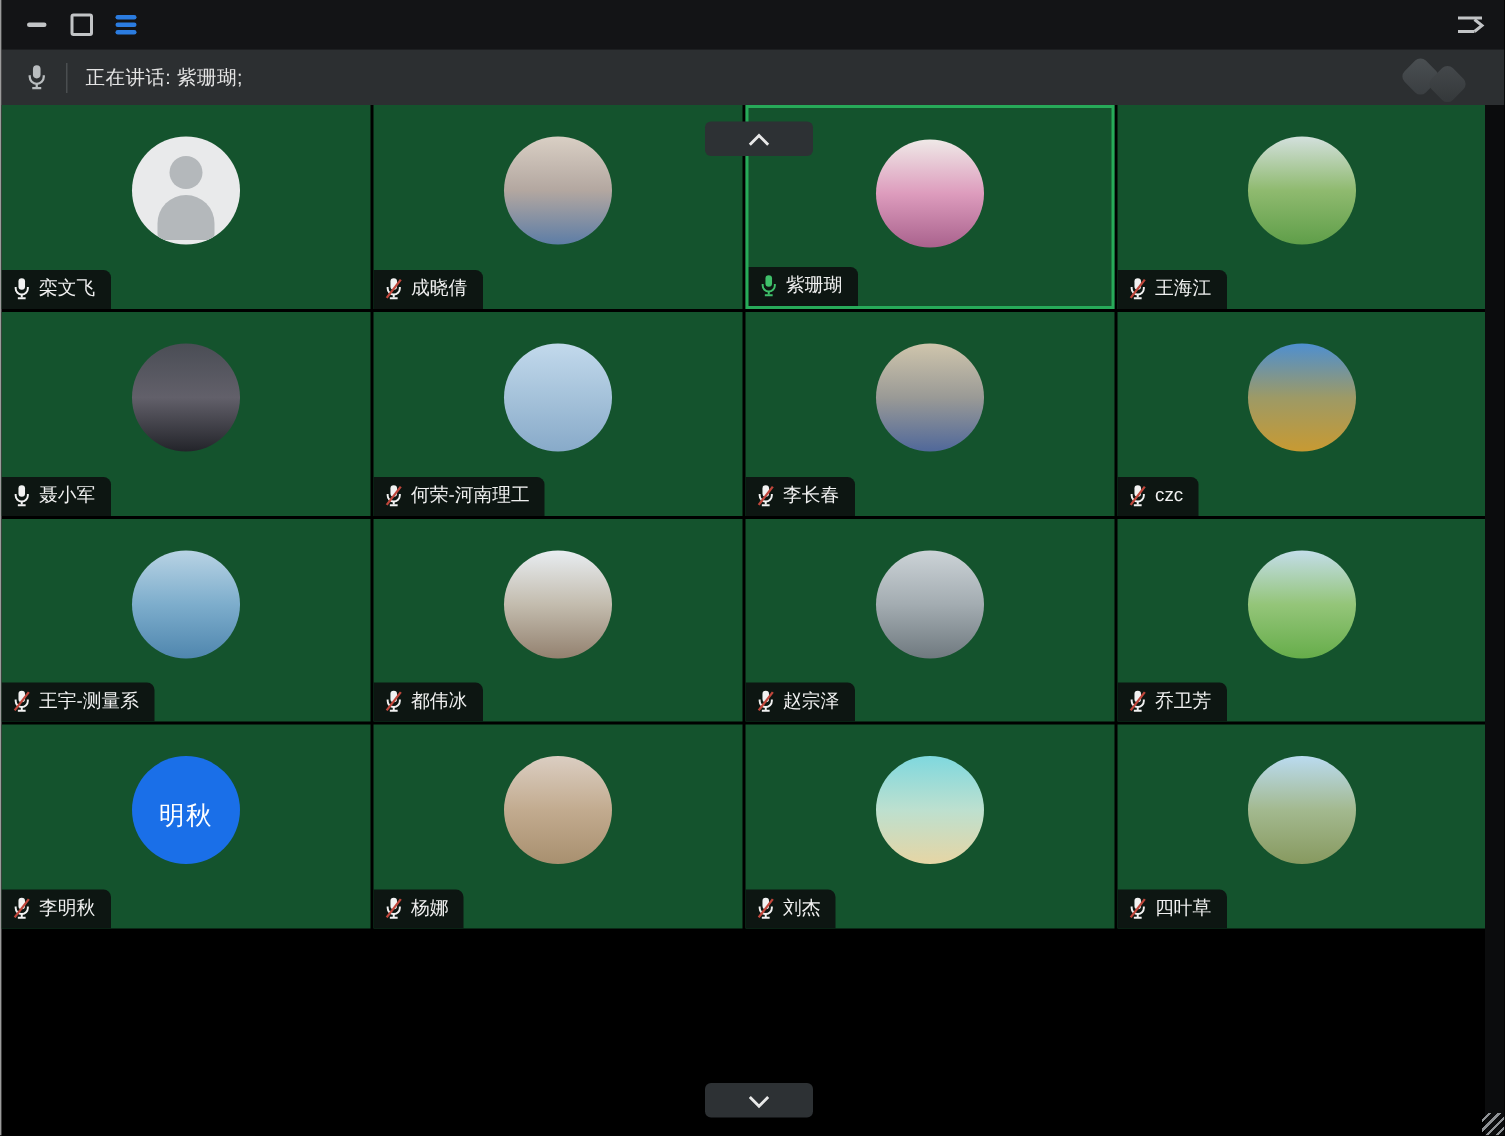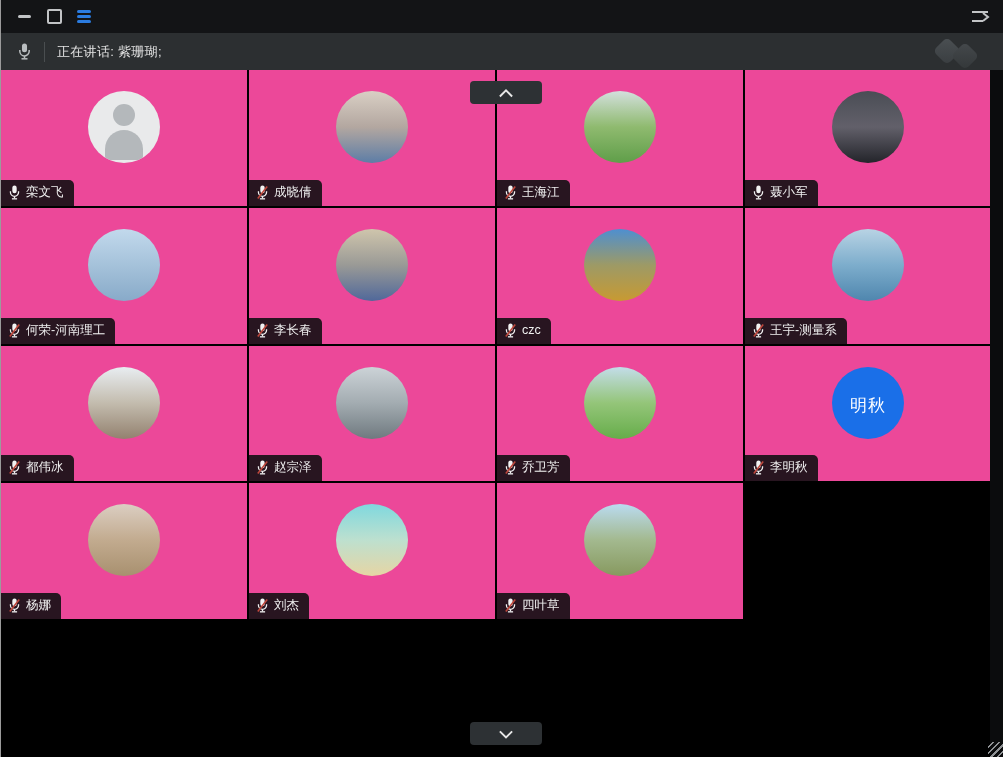--- a/index.html
+++ b/index.html
@@ -23,21 +23,21 @@
   .speaking-text{color:#e3e3e3;font-size:13px;letter-spacing:.3px;}
   .watermark{position:absolute;right:10px;top:4px;width:64px;height:32px;}
   .watermark i{position:absolute;width:20px;height:20px;border-radius:5px;transform:rotate(45deg);}
   .watermark i:first-child{left:8px;top:4px;background:linear-gradient(135deg,#4b5053,#393d40);}
   .watermark i:last-child{left:26px;top:9px;background:linear-gradient(135deg,#45494c,#333官739);background:linear-gradient(135deg,#45494c,#333739);}
 
   
   .main{position:absolute;top:70px;left:0;right:0;bottom:0;}
   .grid{position:absolute;left:0;top:0;width:990px;height:100%;display:grid;grid-template-columns:repeat(4,1fr);grid-template-rows:repeat(5,1fr);gap:2px;background:#000;}
   .right-strip{position:absolute;right:0;top:0;width:13px;height:100%;background:#0b0c0d;}
-  .tile{position:relative;background:#ec4899;overflow:hidden;box-sizing:border-box;cursor:pointer;}
+  .tile{position:relative;background:#14532d;overflow:hidden;box-sizing:border-box;cursor:pointer;}
   .tile.speaking{border:2px solid #27aa59;}
 
   .avatar{position:absolute;left:50%;top:21px;width:72px;height:72px;margin-left:-36px;border-radius:50%;overflow:hidden;background:#777;}
   .avatar-default{background:#e9eaeb;}
   .df-head{position:absolute;left:50%;top:13px;width:22px;height:22px;margin-left:-11px;border-radius:50%;background:#b4b8bb;}
   .df-body{position:absolute;left:50%;top:39px;width:38px;height:30px;margin-left:-19px;border-radius:19px 19px 4px 4px;background:#b4b8bb;}
   .avatar-text{display:flex;align-items:center;justify-content:center;}
   .avatar-text span{color:#fff;font-size:17px;letter-spacing:1px;margin-top:6px;}
 
   .badge{position:absolute;left:0;bottom:0;display:flex;align-items:center;gap:5px;padding:4px 10px 5px 7px;background:rgba(13,14,15,.88);border-top-right-radius:5px;}
@@ -120,20 +120,32 @@
             <svg class="mic" width="13" height="17" viewBox="0 0 16 20">
               <rect x="5.3" y="1.4" width="5.4" height="9.4" rx="2.7" fill="#f2f2f2"></rect>
               <path d="M3 8.5 v1.2 a5 5 0 0 0 10 0 v-1.2" fill="none" stroke="#f2f2f2" stroke-width="1.6"></path>
               <line x1="8" y1="14.8" x2="8" y2="17.2" stroke="#f2f2f2" stroke-width="1.6"></line>
               <line x1="4.8" y1="17.8" x2="11.2" y2="17.8" stroke="#f2f2f2" stroke-width="1.6"></line>
               <line x1="2.2" y1="17.5" x2="13.8" y2="2.5" stroke="#c0473c" stroke-width="1.9"></line>
             </svg>
             <span class="pname">成晓倩</span>
           </div>
         </div>
+        <div class="tile speaking">
+          <div class="avatar avatar-photo" title="pink blossom branches" style="background: linear-gradient(rgb(239, 233, 231), rgb(221, 156, 189), rgb(169, 98, 141));"></div>
+          <div class="badge">
+            <svg class="mic" width="13" height="17" viewBox="0 0 16 20">
+              <rect x="5.3" y="1.4" width="5.4" height="9.4" rx="2.7" fill="#3fc06a"></rect>
+              <path d="M3 8.5 v1.2 a5 5 0 0 0 10 0 v-1.2" fill="none" stroke="#3fc06a" stroke-width="1.6"></path>
+              <line x1="8" y1="14.8" x2="8" y2="17.2" stroke="#3fc06a" stroke-width="1.6"></line>
+              <line x1="4.8" y1="17.8" x2="11.2" y2="17.8" stroke="#3fc06a" stroke-width="1.6"></line>
+            </svg>
+            <span class="pname">紫珊瑚</span>
+          </div>
+        </div>
         <div class="tile">
           <div class="avatar avatar-photo" title="green grassland under pale sky" style="background: linear-gradient(rgb(211, 224, 221), rgb(143, 186, 111), rgb(95, 158, 73));"></div>
           <div class="badge">
             <svg class="mic" width="13" height="17" viewBox="0 0 16 20">
               <rect x="5.3" y="1.4" width="5.4" height="9.4" rx="2.7" fill="#f2f2f2"></rect>
               <path d="M3 8.5 v1.2 a5 5 0 0 0 10 0 v-1.2" fill="none" stroke="#f2f2f2" stroke-width="1.6"></path>
               <line x1="8" y1="14.8" x2="8" y2="17.2" stroke="#f2f2f2" stroke-width="1.6"></line>
               <line x1="4.8" y1="17.8" x2="11.2" y2="17.8" stroke="#f2f2f2" stroke-width="1.6"></line>
               <line x1="2.2" y1="17.5" x2="13.8" y2="2.5" stroke="#c0473c" stroke-width="1.9"></line>
             </svg>

